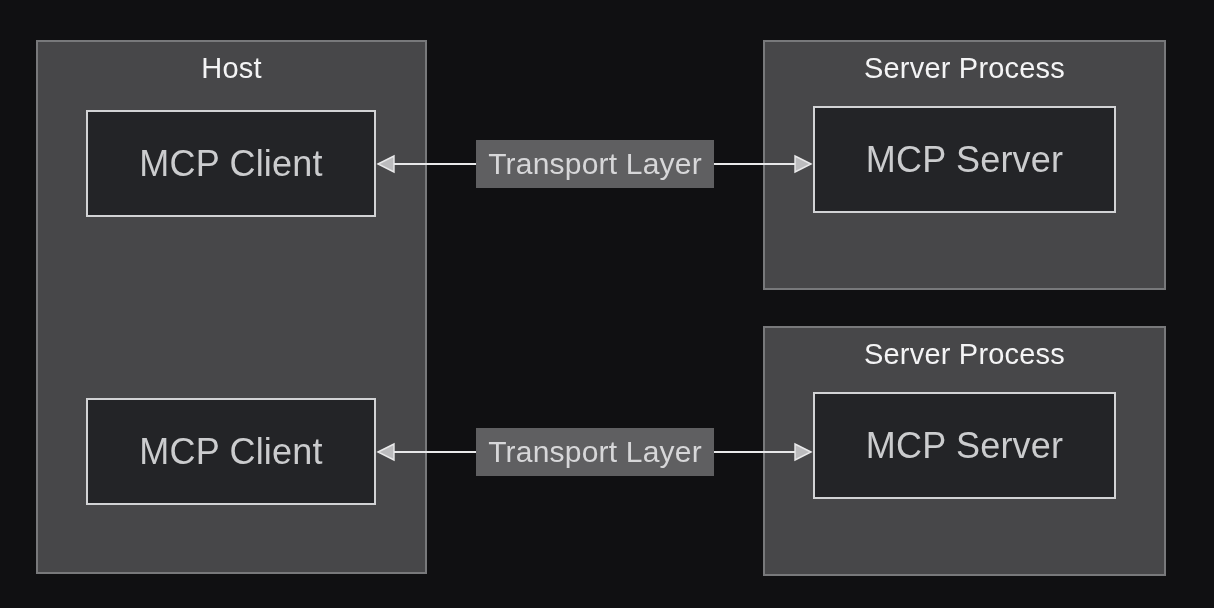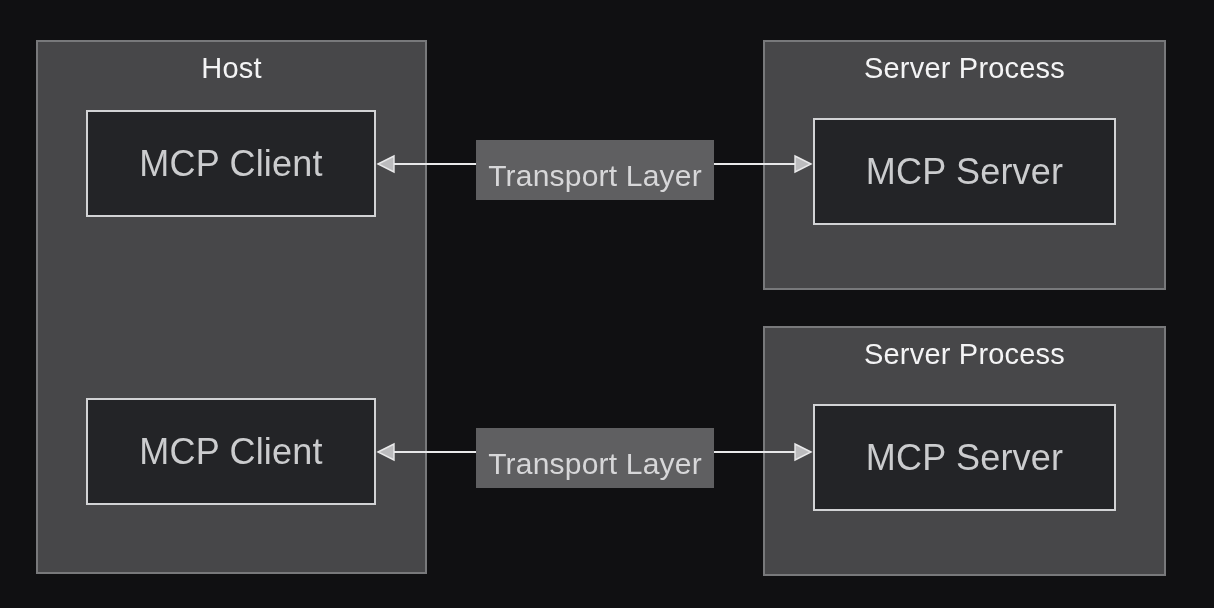--- a/index.html
+++ b/index.html
@@ -50,21 +50,21 @@
     border: 2px solid var(--box-border);
     display: flex;
     align-items: center;
     justify-content: center;
     font-size: 36px;
     color: var(--box-text);
     letter-spacing: 0.2px;
   }
   .client-box-1 { left: 48px; top: 68px;  width: 290px; height: 107px; }
   .client-box-2 { left: 48px; top: 356px; width: 290px; height: 107px; }
-  .server-box   { left: 48px; top: 76px;  width: 303px; height: 107px; }
+  .server-box   { left: 48px; top: 64px;  width: 303px; height: 107px; }
 
   .arrow-layer {
     position: absolute;
     left: 0; top: 0;
     width: 1214px; height: 608px;
     z-index: 5;
     pointer-events: none;
   }
   .arrow-line {
     stroke: var(--arrow);
@@ -85,21 +85,21 @@
     justify-content: center;
     z-index: 10;
   }
   .transport-label-wrap.row-1 { top: 140px; }
   .transport-label-wrap.row-2 { top: 428px; }
   .transport-label {
     background: var(--label-bg);
     color: var(--label-text);
     font-size: 30px;
     line-height: 35px;
-    padding: 18px 12px 7px 12px;
+    padding: 6px 12px 7px 12px;
     letter-spacing: 0.2px;
     white-space: nowrap;
   }
 </style>
 </head>
 <body>
 
 <div class="canvas">
 
   <div class="container host-container">

